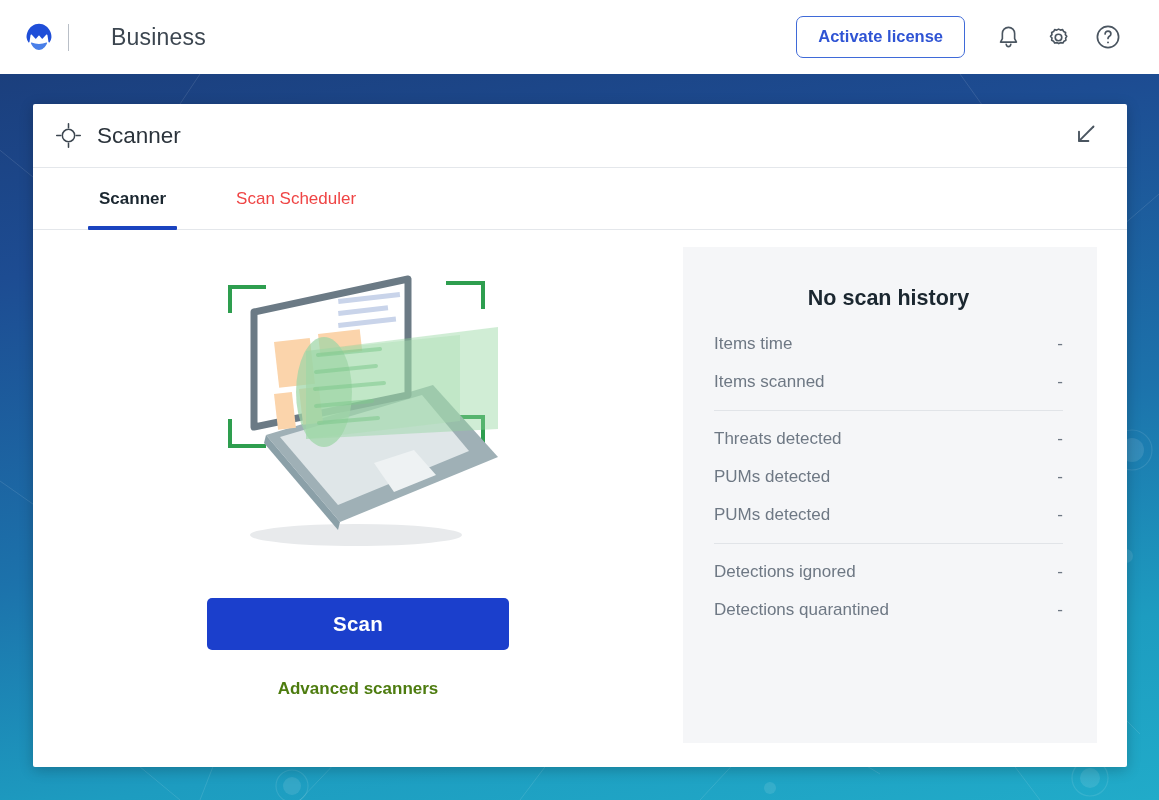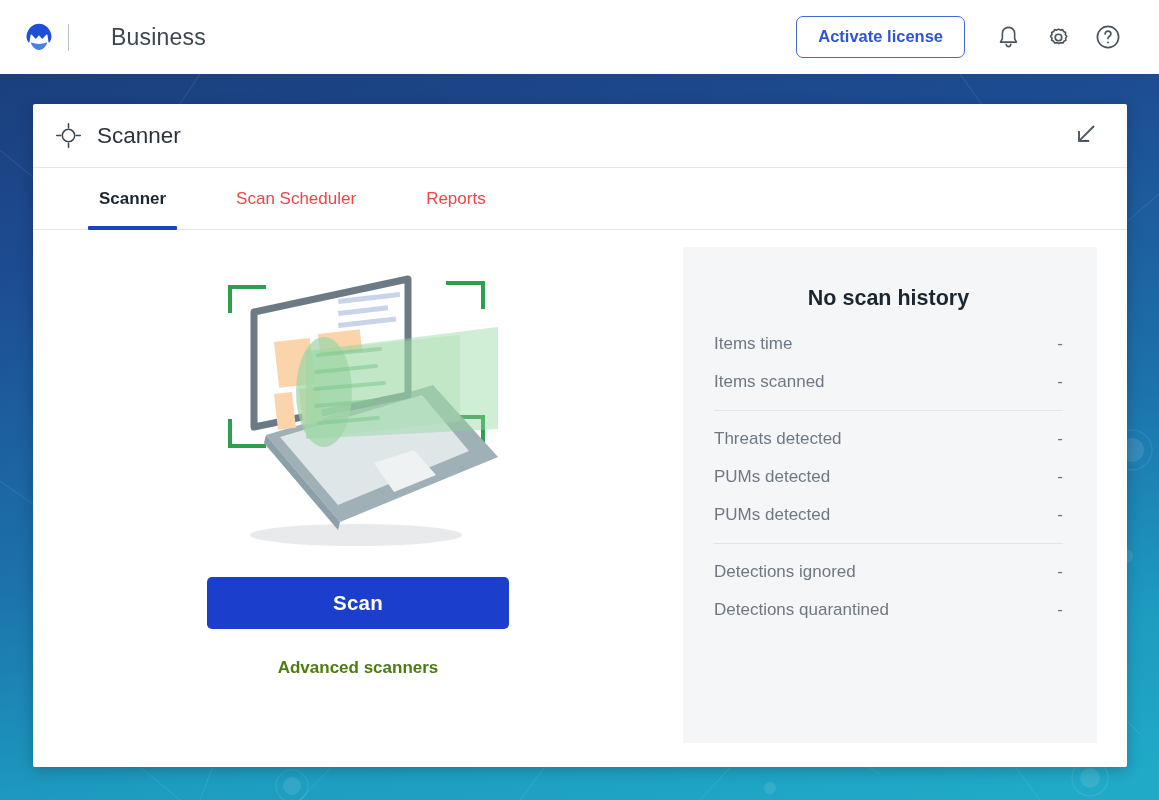--- a/index.html
+++ b/index.html
@@ -112,21 +112,21 @@
     width: 650px; position: relative;
     display: flex; flex-direction: column; align-items: center;
   }
   #scan-illustration { margin-top: 9px; width: 320px; height: 330px; display: block; }
   #scan-button {
     width: 302px; height: 52px;
     background: #1b3fcc; color: #ffffff;
     border: none; border-radius: 5px;
     font-size: 20.5px; font-weight: bold;
     font-family: "Liberation Sans", sans-serif;
-    cursor: pointer; margin-top: 8px;
+    cursor: pointer; margin-top: 29px;
     letter-spacing: .2px;
   }
   #advanced-scanners-link {
     margin-top: 29px;
     color: #4d7c0f; font-size: 17px; font-weight: bold;
     text-decoration: none; cursor: pointer; text-align: center;
   }
 
   
   #scan-history-panel {
@@ -244,21 +244,20 @@
           <path d="M18.5 3.5 L4.2 17.8"></path>
           <path d="M4.0 8.6 V18.0 H13.4"></path>
         </svg>
       </span>
     </button>
   </div>
 
   <div id="tab-bar">
     <button class="tab active">Scanner</button>
     <button class="tab">Scan Scheduler</button>
-    <button class="tab">Reports</button>
   </div>
 
   <div id="card-body">
 
     <div id="scan-pane">
       <span>
         <svg id="scan-illustration" viewBox="0 0 320 330">
 
           <ellipse cx="158" cy="296" rx="106" ry="11" fill="#e8eaec"></ellipse>
 

